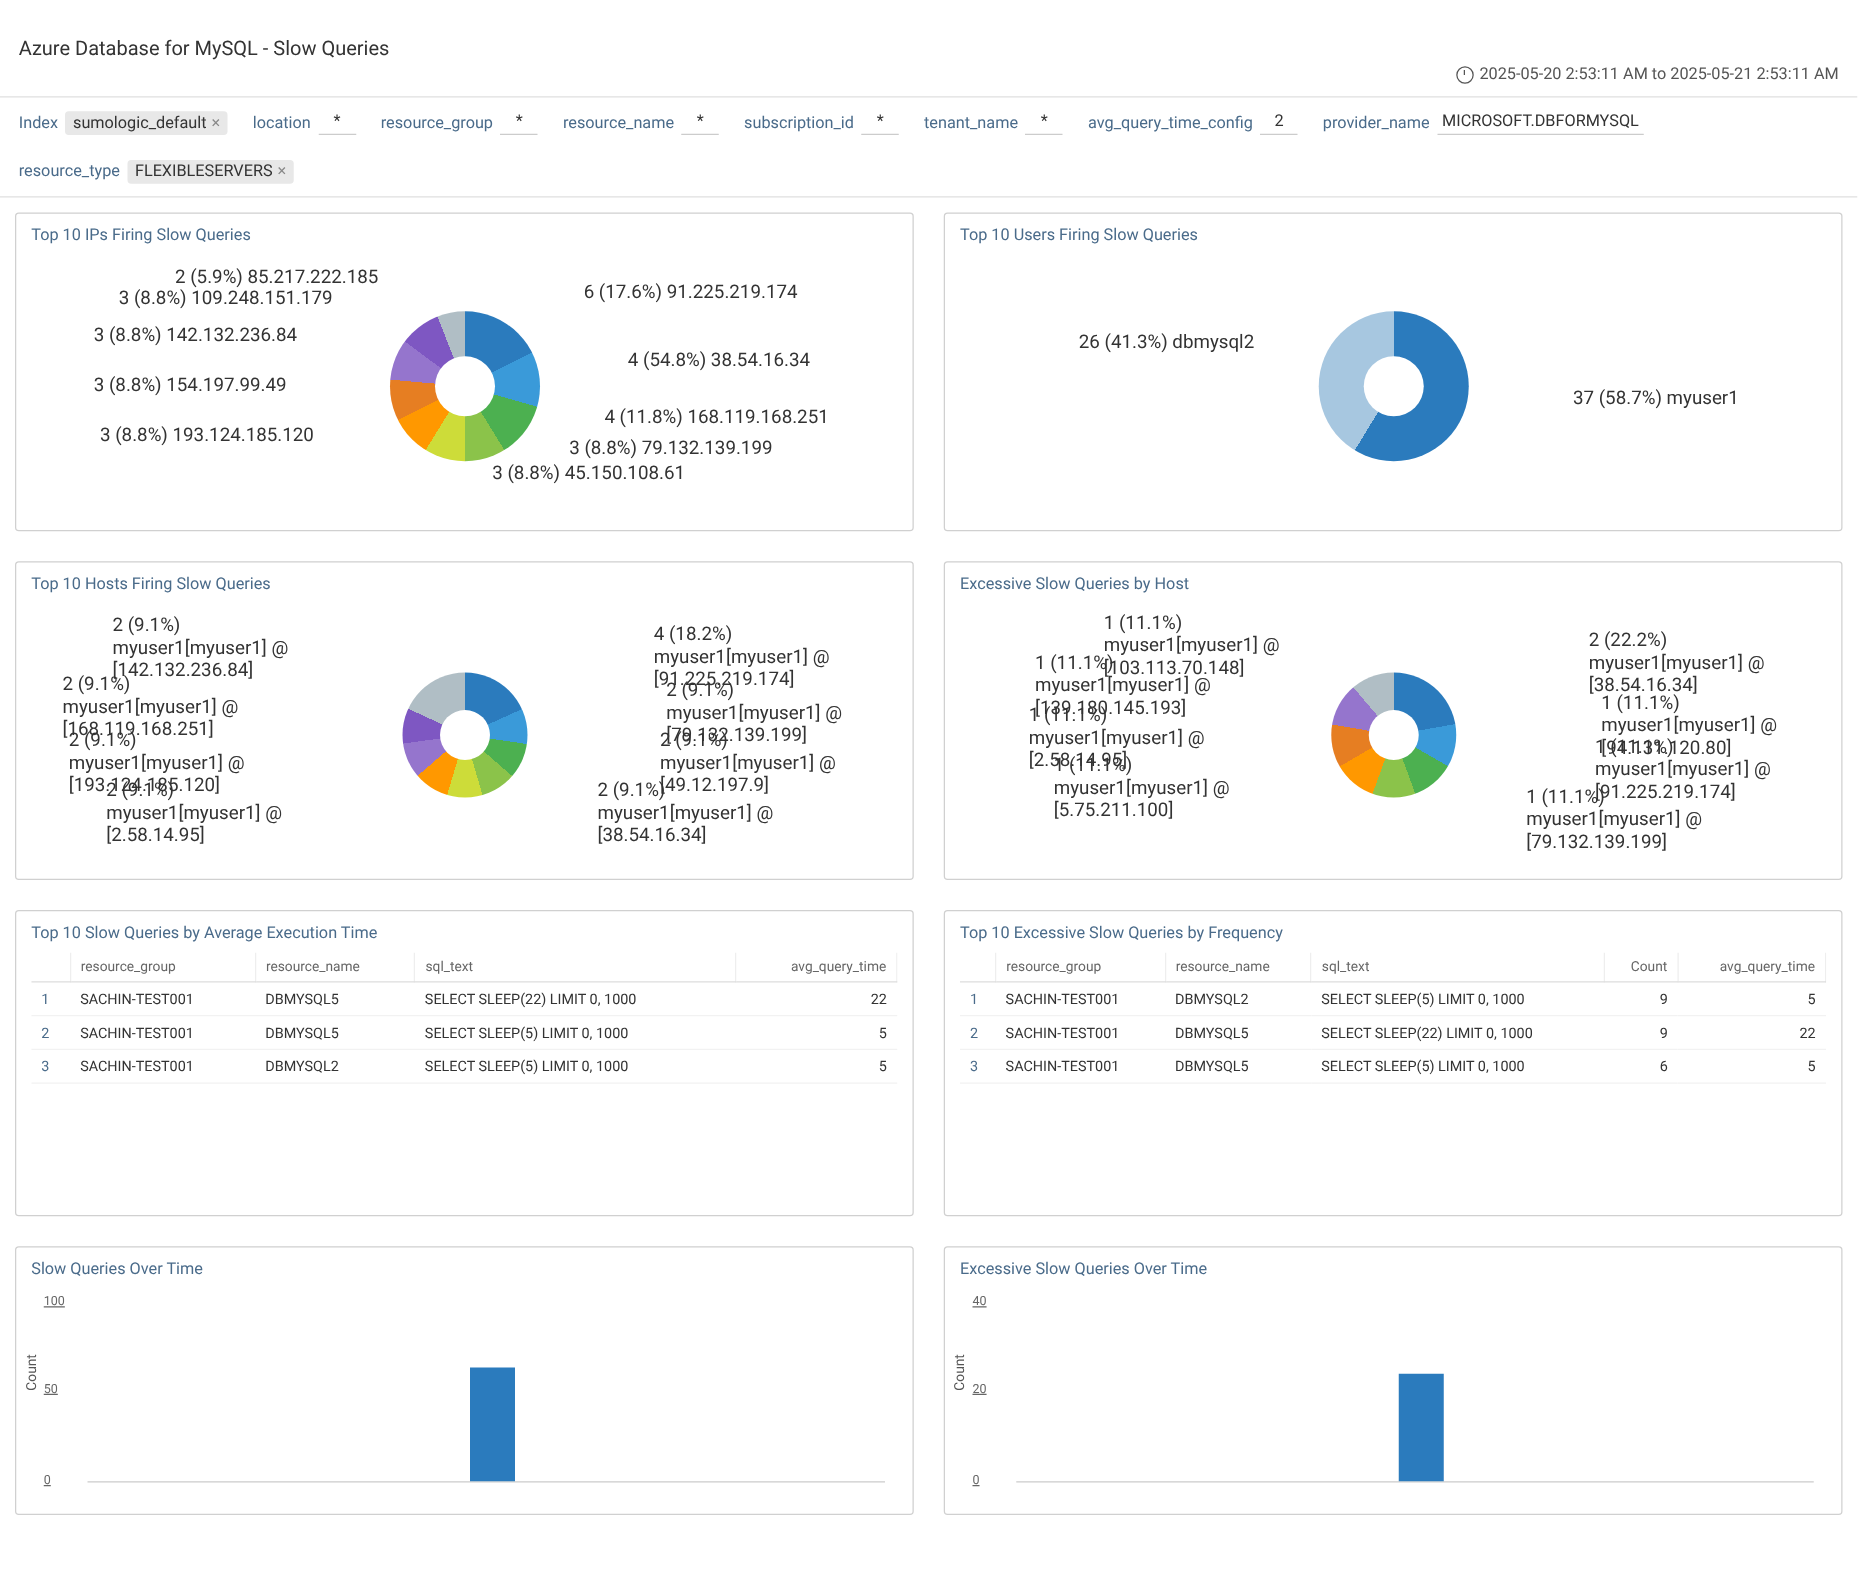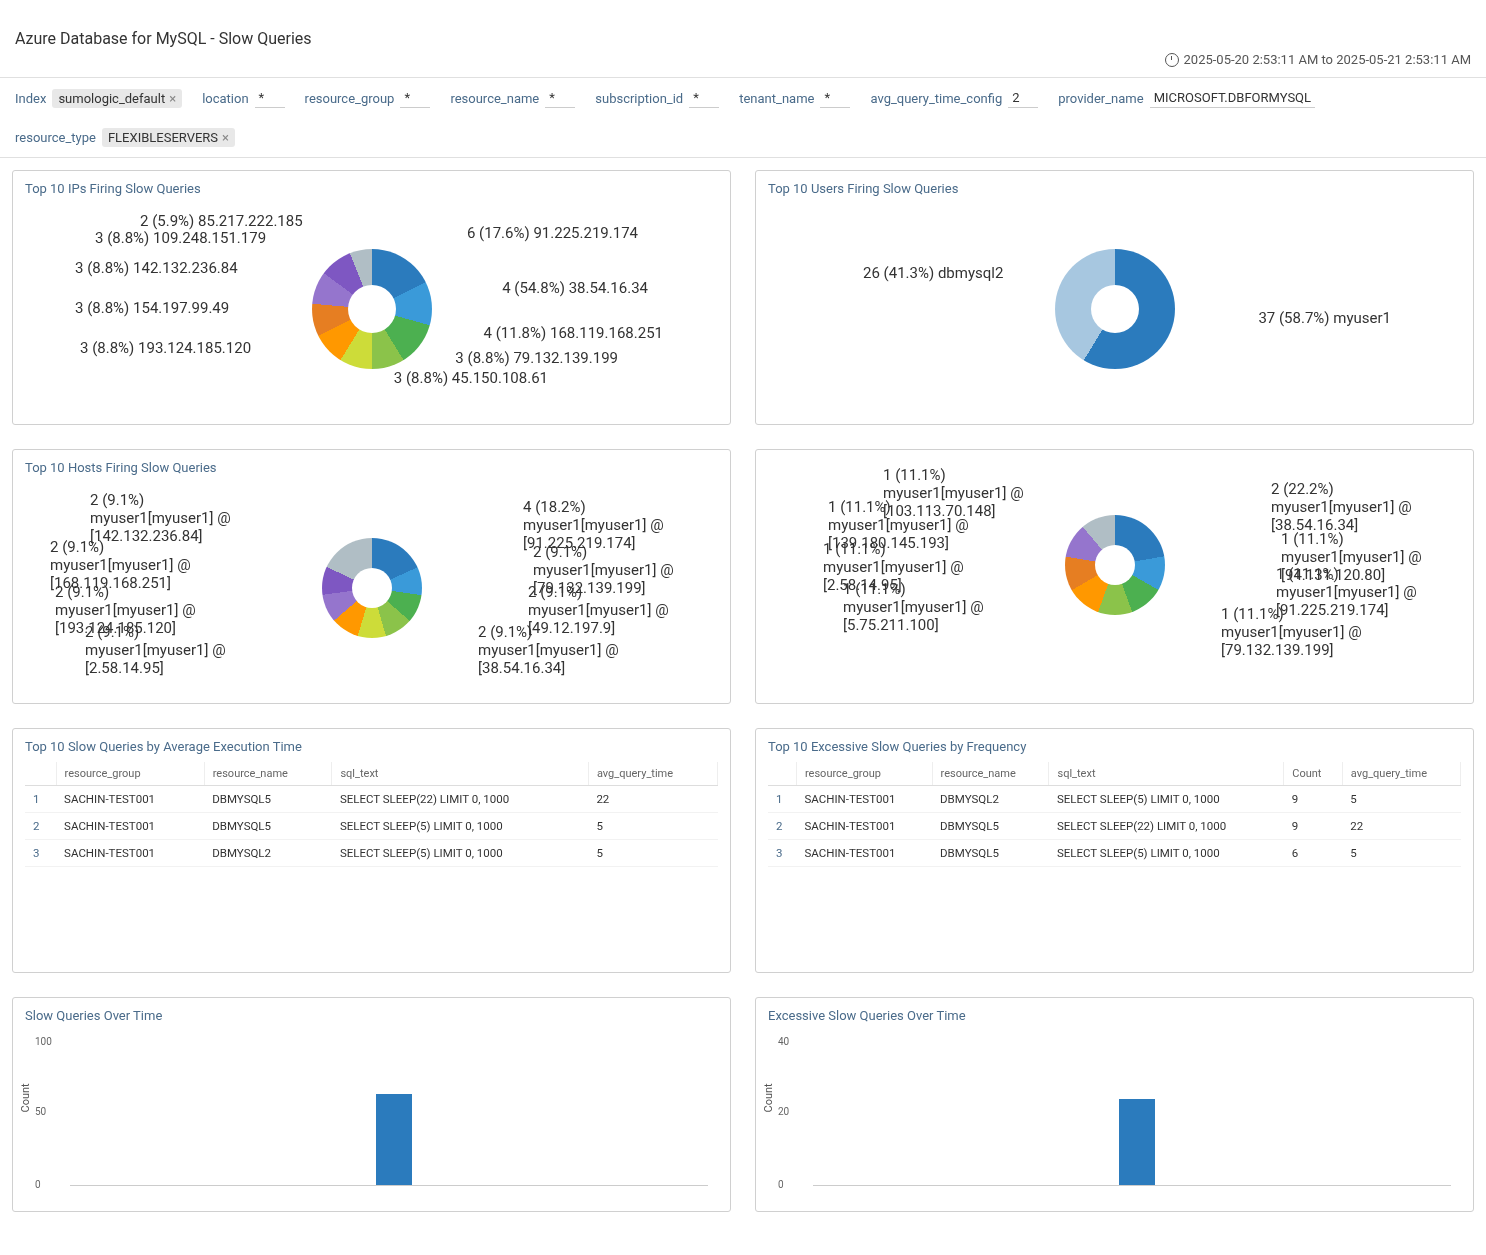--- a/index.html
+++ b/index.html
@@ -2,43 +2,43 @@
 <html><head>
 <meta charset="utf-8">
 <style>
   * { box-sizing: border-box; margin: 0; padding: 0; }
   body { font-family: -apple-system, BlinkMacSystemFont, "Segoe UI", Roboto, Arial, sans-serif; background: #fff; color: #333; font-size: 12px; }
   .header { display: flex; justify-content: space-between; align-items: center; padding: 10px 15px; border-bottom: 1px solid #e0e0e0; }
   .title { font-size: 16px; font-weight: 400; color: #333; }
   .ts { font-size: 13px; color: #555; display: flex; align-items: center; gap: 5px; margin-top: 42px; }
   .clock-icon { width: 14px; height: 14px; border: 1.5px solid #555; border-radius: 50%; position: relative; }
   .clock-icon::after { content:""; position:absolute; top:2px; left:5px; width:1.5px; height:4px; background:#555; }
-  .filters { padding: 10px 15px; display: flex; flex-wrap: wrap; gap: 20px; align-items: center; border-bottom: 1px solid #e0e0e0; }
+  .filters { padding: 10px 15px; display: flex; flex-wrap: wrap; gap: 20px; align-items: center; border-bottom: 1px solid #e0e0e0; text-align: center; }
   .filter { display: flex; align-items: center; gap: 6px; }
   .filter-label { color: #4a6b8a; font-size: 13px; }
   .chip { background: #e8e8e8; border-radius: 3px; padding: 2px 6px; font-size: 13px; display:flex; align-items:center; gap:4px;}
   .chip .x { color: #888; cursor: pointer; }
   .filter-val { border-bottom: 1px solid #ccc; min-width: 30px; padding: 2px 4px; color:#333; font-size:13px;}
   .grid { display: grid; grid-template-columns: 1fr 1fr; gap: 24px; padding: 12px; }
   .panel { border: 1px solid #d0d0d0; border-radius: 3px; padding: 10px 12px; }
   .panel-title { color: #4a6b8a; font-size: 13px; margin-bottom: 8px; }
   .donut-wrap { display:flex; justify-content:center; align-items:center; height:210px; position:relative;}
   .donut { width:120px; height:120px; border-radius:50%; position:relative;}
   .donut::after { content:""; position:absolute; top:30%; left:30%; width:40%; height:40%; background:#fff; border-radius:50%;}
   .dlabel { position:absolute; font-size:15px; color:#333; white-space:nowrap; }
   .dlabel.wrap { white-space: normal; width: 155px; }
   .table { width:100%; border-collapse: collapse; }
   .table th { text-align:left; font-weight:400; color:#666; font-size:11px; padding:5px 8px; border-bottom:1px solid #ddd; border-right:1px solid #eee;}
-  .table th.num, .table td.num { }
+  .table th.num, .table td.num { text-align:right; }
   .table td { padding:6px 8px; font-size:11.5px; vertical-align:top; border-bottom:1px solid #f2f2f2;}
   .table td.idx { color:#4a6b8a; }
   .table-wrap { height: 200px; overflow:auto; }
   .bar-chart { height:170px; position:relative; padding-left:30px;}
   .y-label { position:absolute; left:0; top:50%; transform: rotate(-90deg) translateX(10px); transform-origin:left; font-size:11px; color:#555;}
-  .y-tick { position:absolute; left:10px; font-size:10px; color:#666; }
+  .y-tick { position:absolute; left:10px; font-size:10px; color:#666;text-decoration:underline; }
   .bar-area { position:absolute; top:10px; bottom:15px; left:45px; right:10px; border-bottom:1px solid #ccc;}
   .bar { position:absolute; bottom:0; width:36px; background:#2b7bbd; }
 </style>
 </head>
 <body>
 
 <div class="header">
   <div class="title">Azure Database for MySQL - Slow Queries</div>
   <div class="ts">
     <span class="clock-icon"></span>
@@ -128,20 +128,21 @@
       <div class="dlabel wrap" style="top:100px; right:35px">2 (9.1%) myuser1[myuser1] @ [49.12.197.9]</div>
       <div class="dlabel wrap" style="top:140px; right:85px">2 (9.1%) myuser1[myuser1] @ [38.54.16.34]</div>
       <div class="dlabel wrap" style="top:140px; left:60px">2 (9.1%) myuser1[myuser1] @ [2.58.14.95]</div>
       <div class="dlabel wrap" style="top:100px; left:30px">2 (9.1%) myuser1[myuser1] @ [193.124.185.120]</div>
       <div class="dlabel wrap" style="top:55px; left:25px">2 (9.1%) myuser1[myuser1] @ [168.119.168.251]</div>
       <div class="dlabel wrap" style="top:8px; left:65px">2 (9.1%) myuser1[myuser1] @ [142.132.236.84]</div>
     </div>
   </div>
 
   <div class="panel">
+    <div class="panel-title">Excessive Slow Queries by Host</div>
     <div class="donut-wrap">
       <div class="donut" style="width:100px;height:100px;background: conic-gradient(#2b7bbd 0 22.2%, #3a9ad9 22.2% 33.3%, #4cb050 33.3% 44.4%, #8bc34a 44.4% 55.5%, #ff9800 55.5% 66.6%, #e67e22 66.6% 77.7%, #9575cd 77.7% 88.8%, #b0bec5 88.8% 100%);"></div>
       <div class="dlabel wrap" style="top:20px; right:35px">2 (22.2%) myuser1[myuser1] @ [38.54.16.34]</div>
       <div class="dlabel wrap" style="top:70px; right:25px">1 (11.1%) myuser1[myuser1] @ [94.131.120.80]</div>
       <div class="dlabel wrap" style="top:105px; right:30px">1 (11.1%) myuser1[myuser1] @ [91.225.219.174]</div>
       <div class="dlabel wrap" style="top:145px; right:85px">1 (11.1%) myuser1[myuser1] @ [79.132.139.199]</div>
       <div class="dlabel wrap" style="top:120px; left:75px">1 (11.1%) myuser1[myuser1] @ [5.75.211.100]</div>
       <div class="dlabel wrap" style="top:80px; left:55px">1 (11.1%) myuser1[myuser1] @ [2.58.14.95]</div>
       <div class="dlabel wrap" style="top:38px; left:60px">1 (11.1%) myuser1[myuser1] @ [139.180.145.193]</div>
       <div class="dlabel wrap" style="top:6px; left:115px">1 (11.1%) myuser1[myuser1] @ [103.113.70.148]</div>

